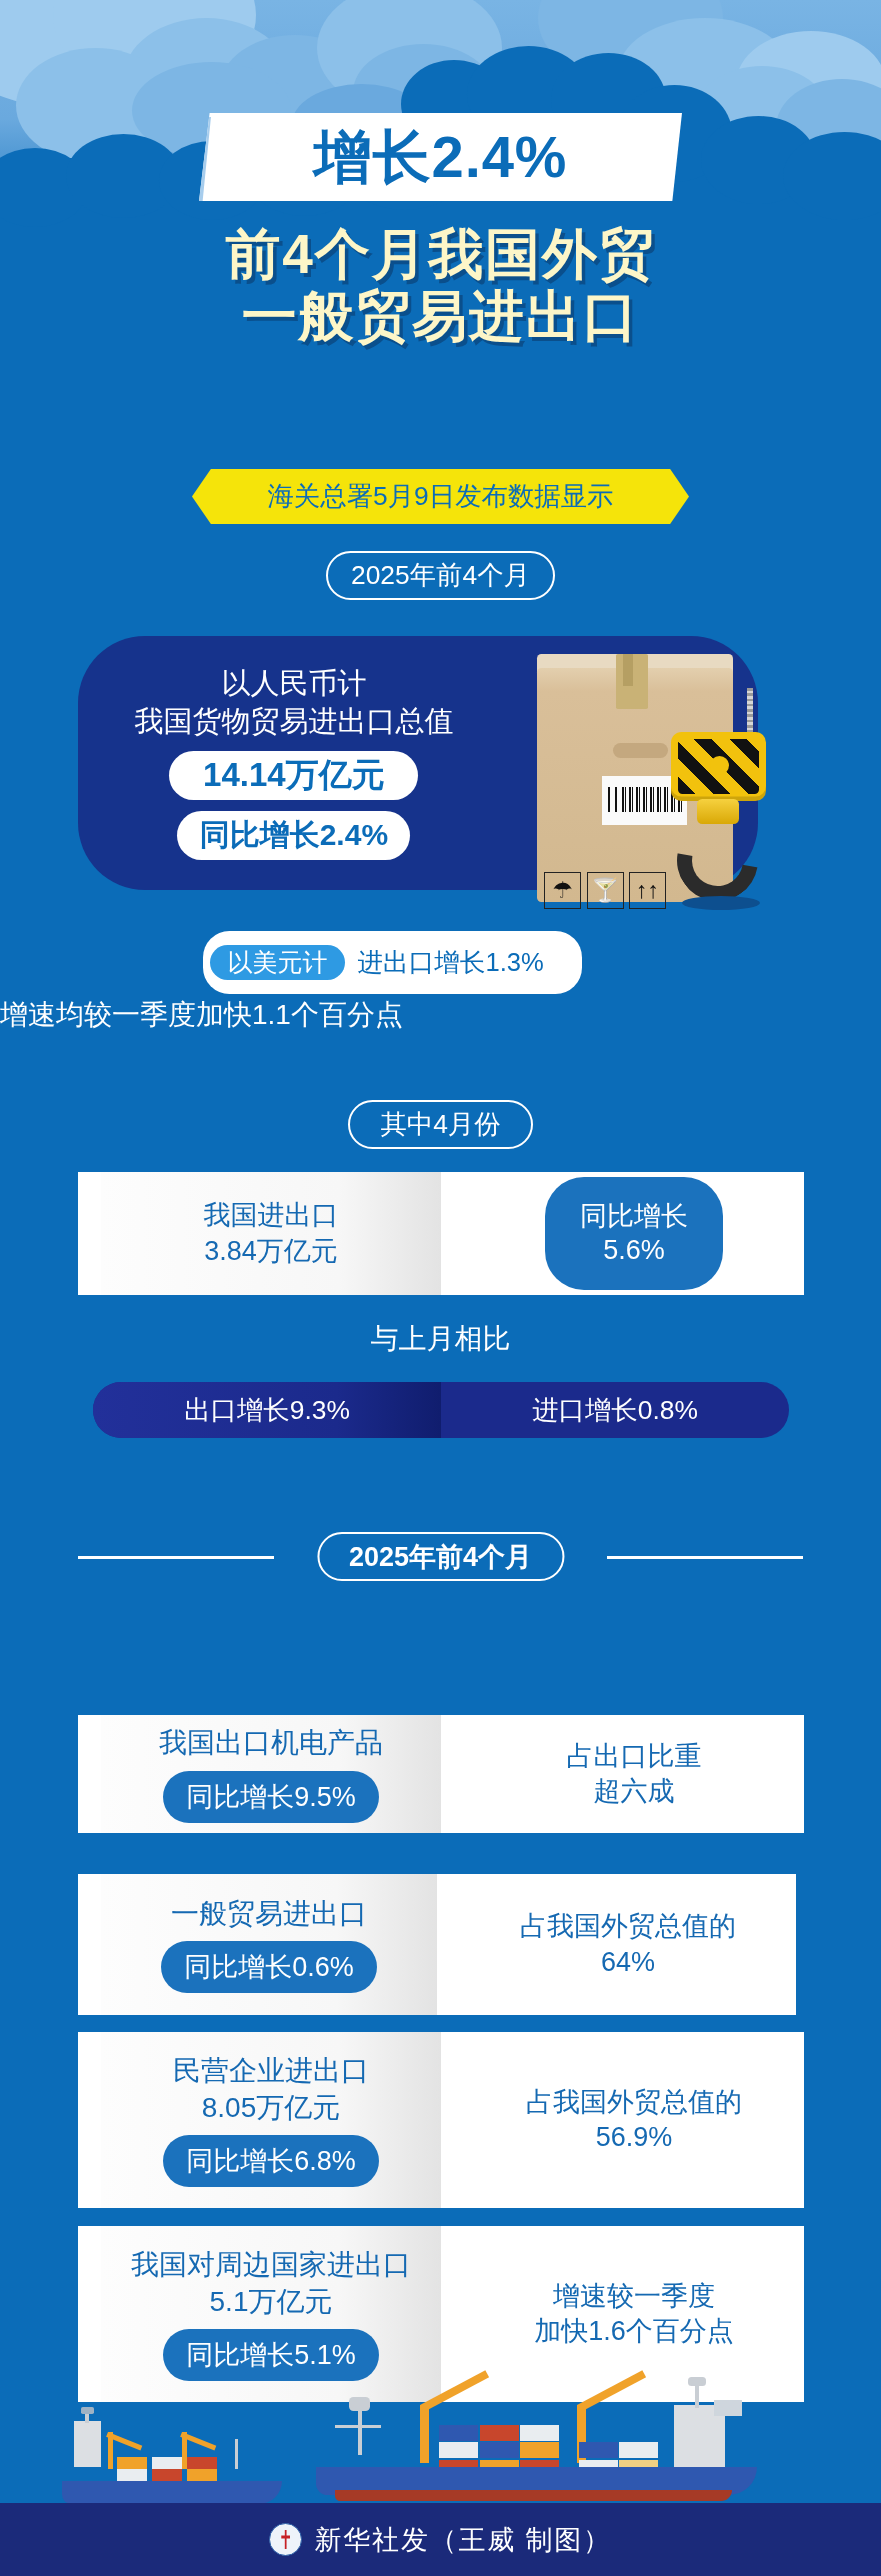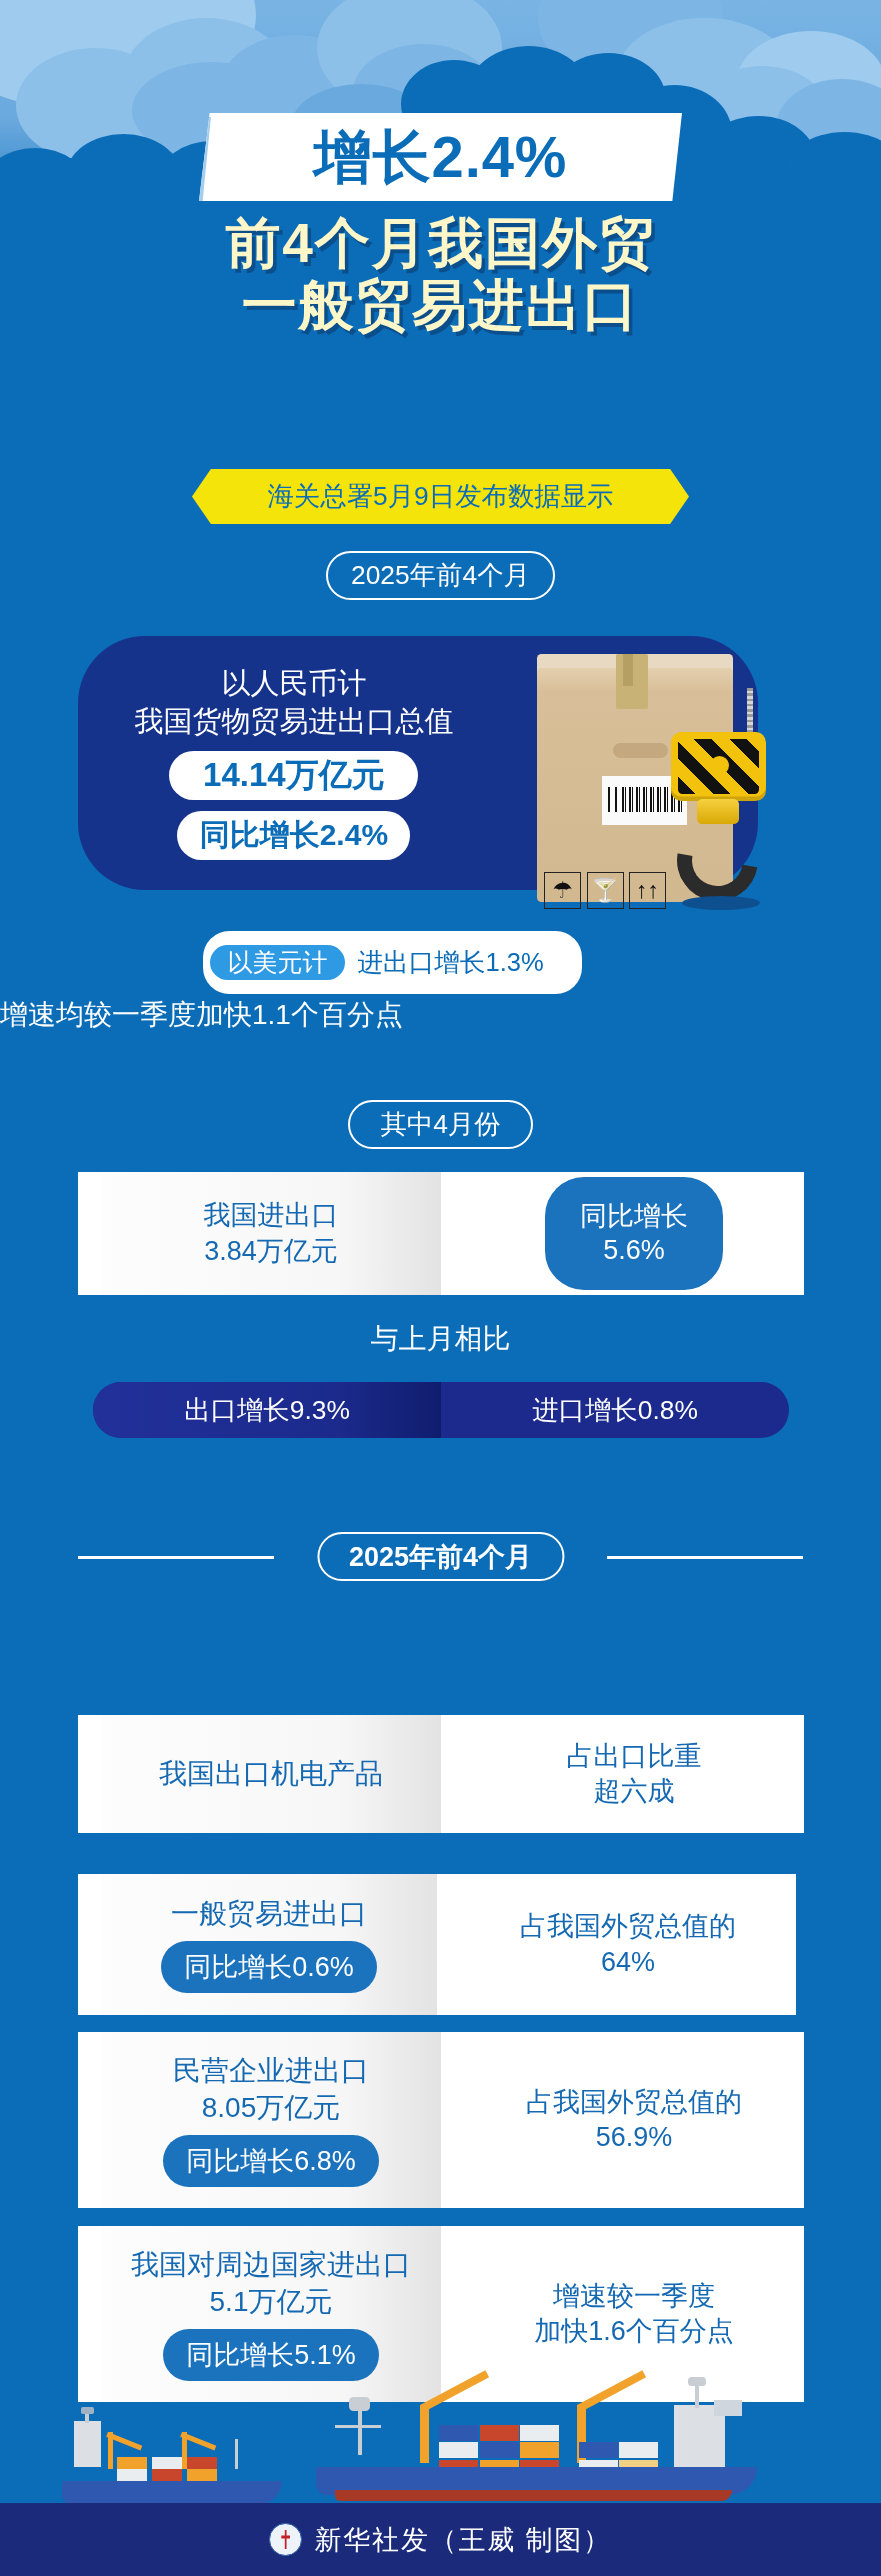--- a/index.html
+++ b/index.html
@@ -47,21 +47,21 @@
   .title-band span {
     font-size:58px; font-weight:bold; color:#0b6cb8; letter-spacing:0.9px;
     line-height:1; white-space:nowrap;
   }
   .title-line {
     text-align:center; font-size:55px; font-weight:bold; color:#fdf6c8;
     line-height:1.12; letter-spacing:1.8px;
     text-shadow: 3.5px 4.4px 0 #0a4f8c;
     white-space:nowrap;
   }
-  .title-line.l1 { margin-top:12px; }
+  .title-line.l1 { margin-top:23px; }
 
   
   .banner {
     position:absolute; left:192px; top:469px; width:497px; height:55px;
     background:#f5e40a;
     clip-path:polygon(3.8% 0%, 96.2% 0%, 100% 50%, 96.2% 100%, 3.8% 100%, 0% 50%);
     display:flex; align-items:center; justify-content:center;
   }
   .banner span { font-size:26.4px; color:#0b6cb8; font-weight:500; white-space:nowrap; }
 
@@ -363,20 +363,21 @@
 
   <div class="divider">
     <div class="rule l"></div>
     <div class="rule r"></div>
     <div class="lbl">2025年前4个月</div>
   </div>
 
   <div class="card" style="left:78px;top:1715px;width:726px;height:118px;">
     <div class="half left">
       <div class="ctxt big">我国出口机电产品</div>
+      <div class="bluechip">同比增长9.5%</div>
     </div>
     <div class="half right">
       <div class="ctxt">占出口比重</div>
       <div class="ctxt">超六成</div>
     </div>
   </div>
 
   <div class="card" style="left:78px;top:1874px;width:718px;height:141px;">
     <div class="half left">
       <div class="ctxt big">一般贸易进出口</div>

